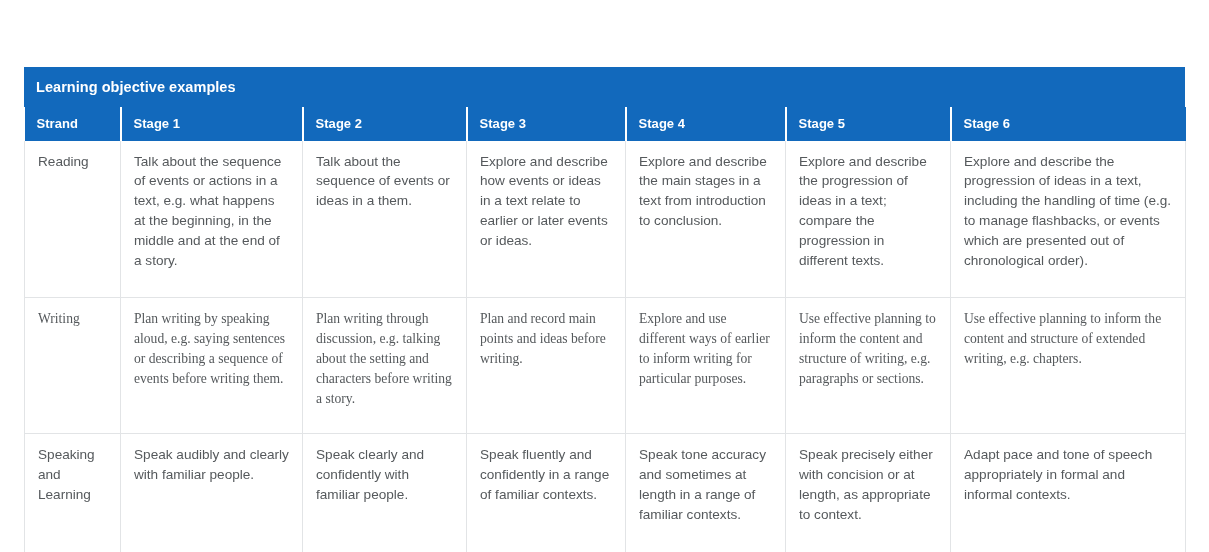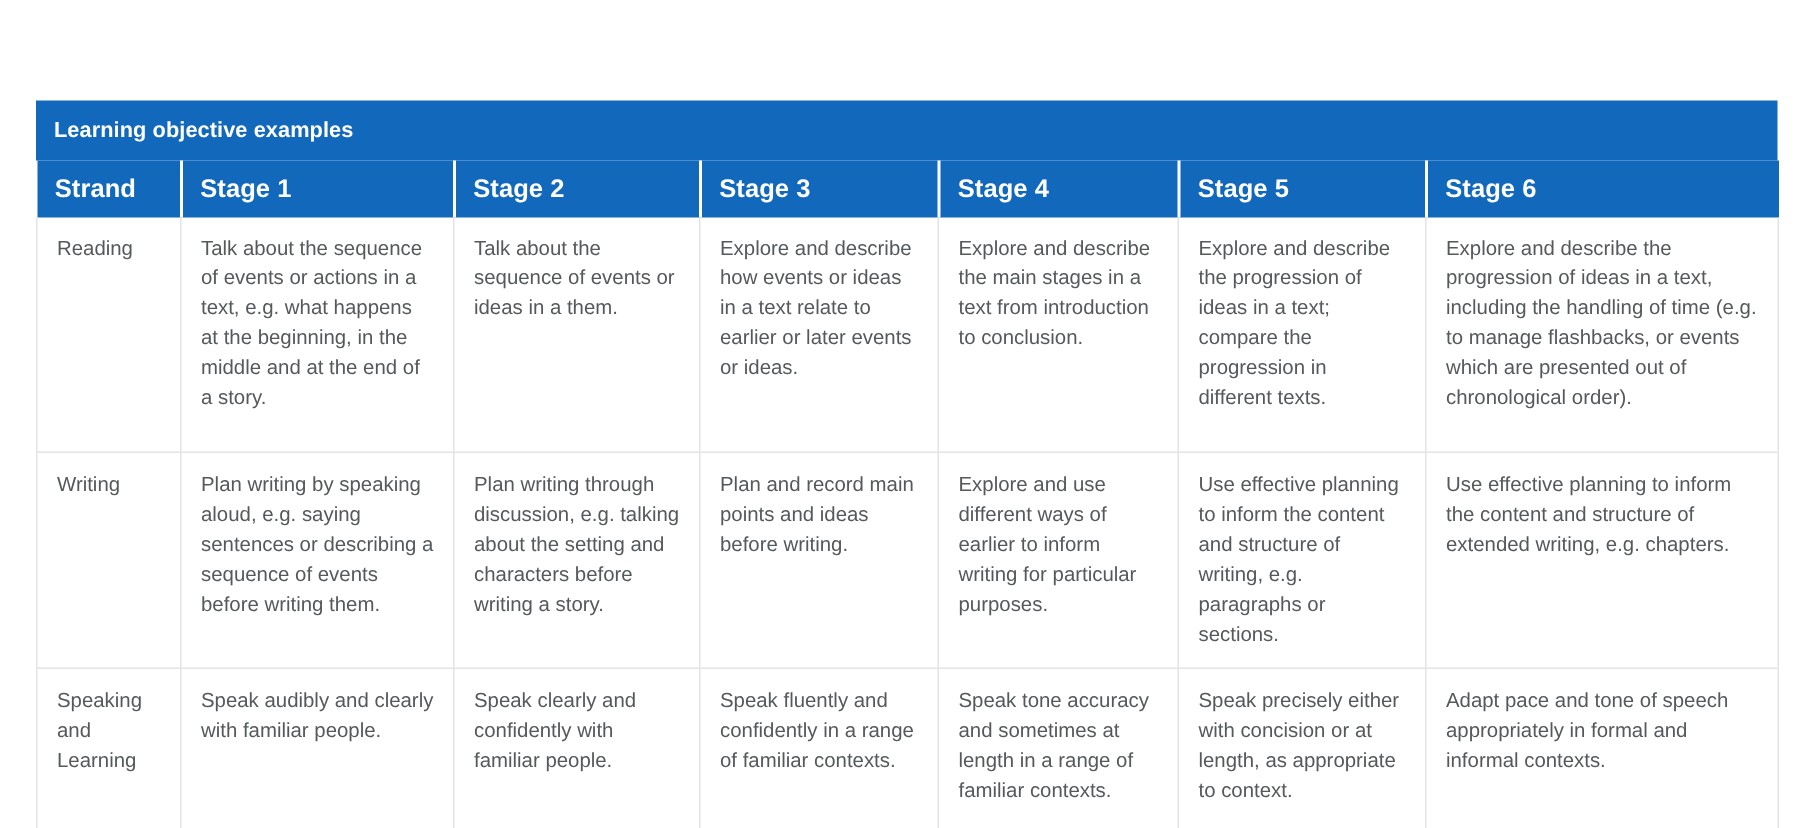--- a/index.html
+++ b/index.html
@@ -36,21 +36,21 @@
     letter-spacing: 0.05px;
   }
   table.lo-table {
     border-collapse: collapse;
     width: 1161px;
     table-layout: fixed;
   }
   table.lo-table th {
     background: #1269BC;
     color: #ffffff;
-    font-size: 17px;
+    font-size: 13px;
     font-weight: bold;
     text-align: left;
     vertical-align: middle;
     padding: 9px 10px 9px 12px;
     border-left: 2px solid #ffffff;
     height: 34px;
     box-sizing: border-box;
     letter-spacing: 0.05px;
   }
   table.lo-table th.first-col {
@@ -63,21 +63,21 @@
     padding: 11px 13px 12px 13px;
     font-size: 13.6px;
     line-height: 1.47;
     color: #55595c;
     box-sizing: border-box;
   }
   table.lo-table td.strand-cell {
     border-left: 1px solid #e2e4e6;
   }
   table.lo-table tr.row-reading td { height: 157px; }
-  table.lo-table tr.row-writing td { height: 136px; }
+  table.lo-table tr.row-writing td { height: 136px; font-family: Liberation Serif, serif; }
   table.lo-table tr.row-speaking td { height: 119px; }
 
   col.c-strand  { width: 96px;  }
   col.c-s1      { width: 182px; }
   col.c-s2      { width: 164px; }
   col.c-s3      { width: 159px; }
   col.c-s4      { width: 160px; }
   col.c-s5      { width: 165px; }
   col.c-s6      { width: 235px; }
 </style>

